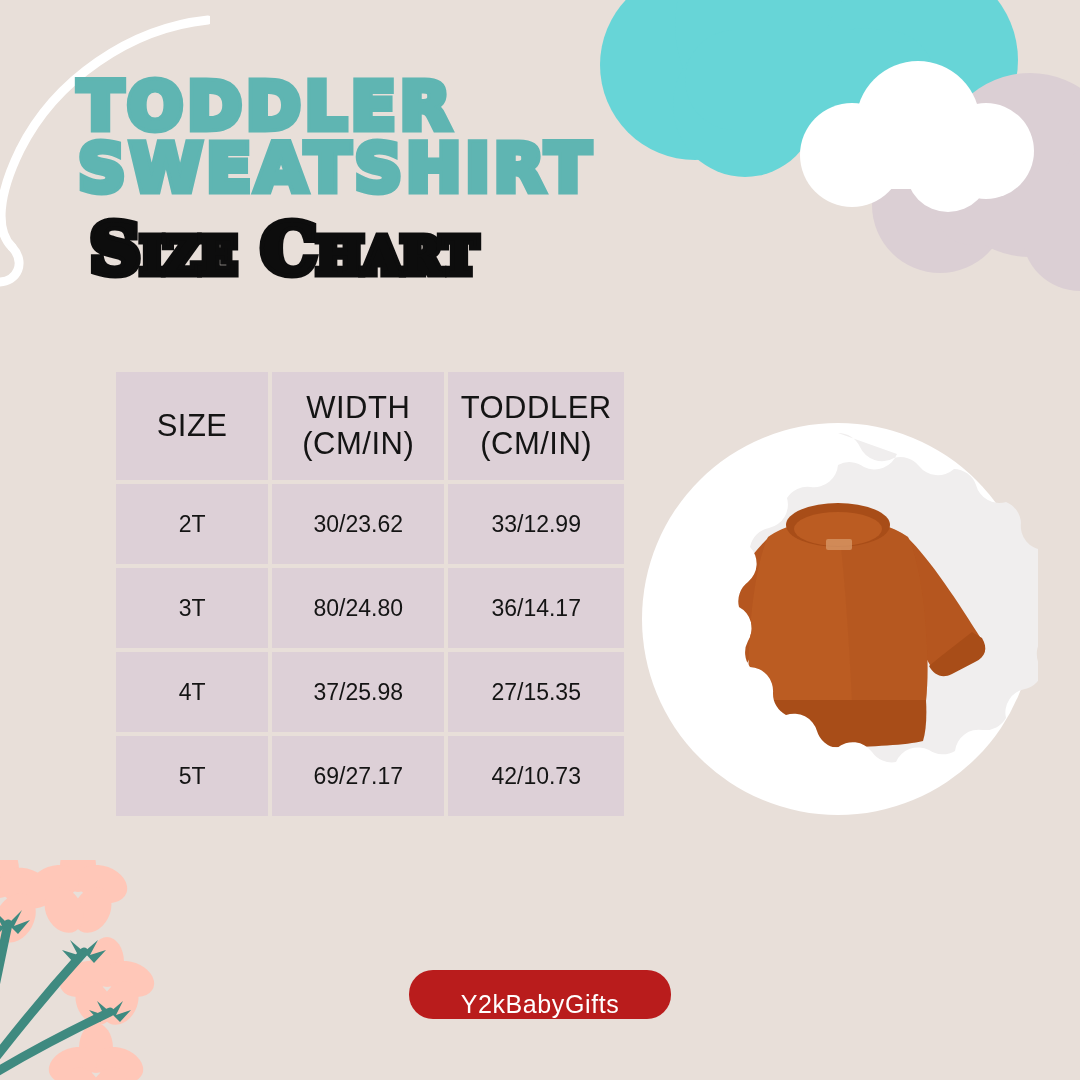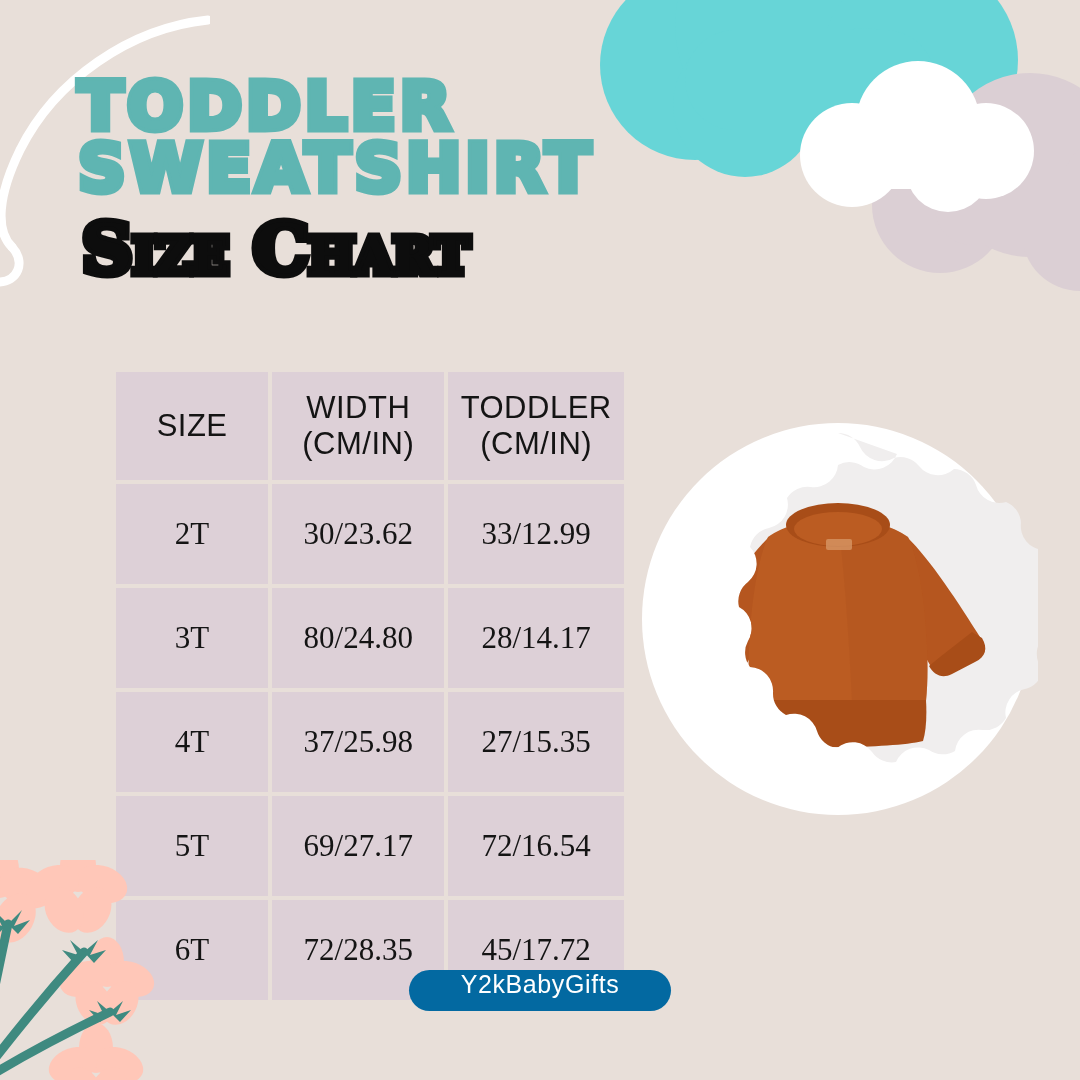--- a/index.html
+++ b/index.html
@@ -50,43 +50,43 @@
     -webkit-text-stroke: 7px #5fb5b2;
     paint-order: stroke fill;
   }
   .head-black {
     font-family: "DejaVu Serif", serif;
     font-weight: 700;
     font-size: 70px;
     line-height: 1.0;
     letter-spacing: 0px;
     color: #0d0d0d;
-    margin: 14px 0 0 4px;
+    margin: 14px 0 0 12px;
     font-variant: small-caps;
     -webkit-text-stroke: 9px #0d0d0d;
     paint-order: stroke fill;
   }
 
   
   #size-table {
     position: absolute;
     top: 368px;
     left: 112px;
     width: 516px;
     border-collapse: separate;
     border-spacing: 4px;
   }
   #size-table td {
     background: #ddd0d7;
     color: #141414;
     text-align: center;
-    font-family: Liberation Serif, serif;
-    font-size: 31px;
+    font-family: Liberation Sans, sans-serif;
+    font-size: 23px;
     padding: 0;
-    height: 100px;
+    height: 80px;
     vertical-align: middle;
   }
   #size-table tr.header-row td {
     height: 108px;
     font-family: "Liberation Sans", sans-serif;
     font-size: 31px;
     letter-spacing: 0.5px;
     line-height: 1.15;
   }
   #size-table col.c-size   { width: 160px; }
@@ -105,25 +105,25 @@
     position: absolute;
     inset: 0;
   }
 
   
   #footer-badge {
     position: absolute;
     left: 409px;
     top: 970px;
     width: 262px;
-    height: 41px;
-    background: #0369a1;
+    height: 49px;
+    background: #b91c1c;
     border-radius: 24px;
     display: flex;
-    align-items: flex-start;
+    align-items: flex-end;
     justify-content: center;
   }
   #footer-badge-label {
     color: #ffffff;
     font-family: "Liberation Sans", sans-serif;
     font-size: 25px;
     letter-spacing: 0.6px;
   }
 </style>
 </head>
@@ -193,36 +193,31 @@
       </tr>
 
       <tr>
         <td>2T</td>
         <td>30/23.62</td>
         <td>33/12.99</td>
       </tr>
       <tr>
         <td>3T</td>
         <td>80/24.80</td>
-        <td>28/14.17</td>
+        <td>36/14.17</td>
       </tr>
       <tr>
         <td>4T</td>
         <td>37/25.98</td>
         <td>27/15.35</td>
       </tr>
       <tr>
         <td>5T</td>
         <td>69/27.17</td>
-        <td>72/16.54</td>
-      </tr>
-      <tr>
-        <td>6T</td>
-        <td>72/28.35</td>
-        <td>45/17.72</td>
+        <td>42/10.73</td>
       </tr>
     </tbody>
   </table>
 
   <div id="product-photo">
     <svg id="photo-inner" viewBox="0 0 400 400" aria-hidden="true">
       <defs>
         <clipPath id="scallopClip">
           <path d="M200,14
                    a24,24 0 0 1 22,14 a24,24 0 0 0 34,11 a24,24 0 0 1 25,8 a24,24 0 0 0 35,3

